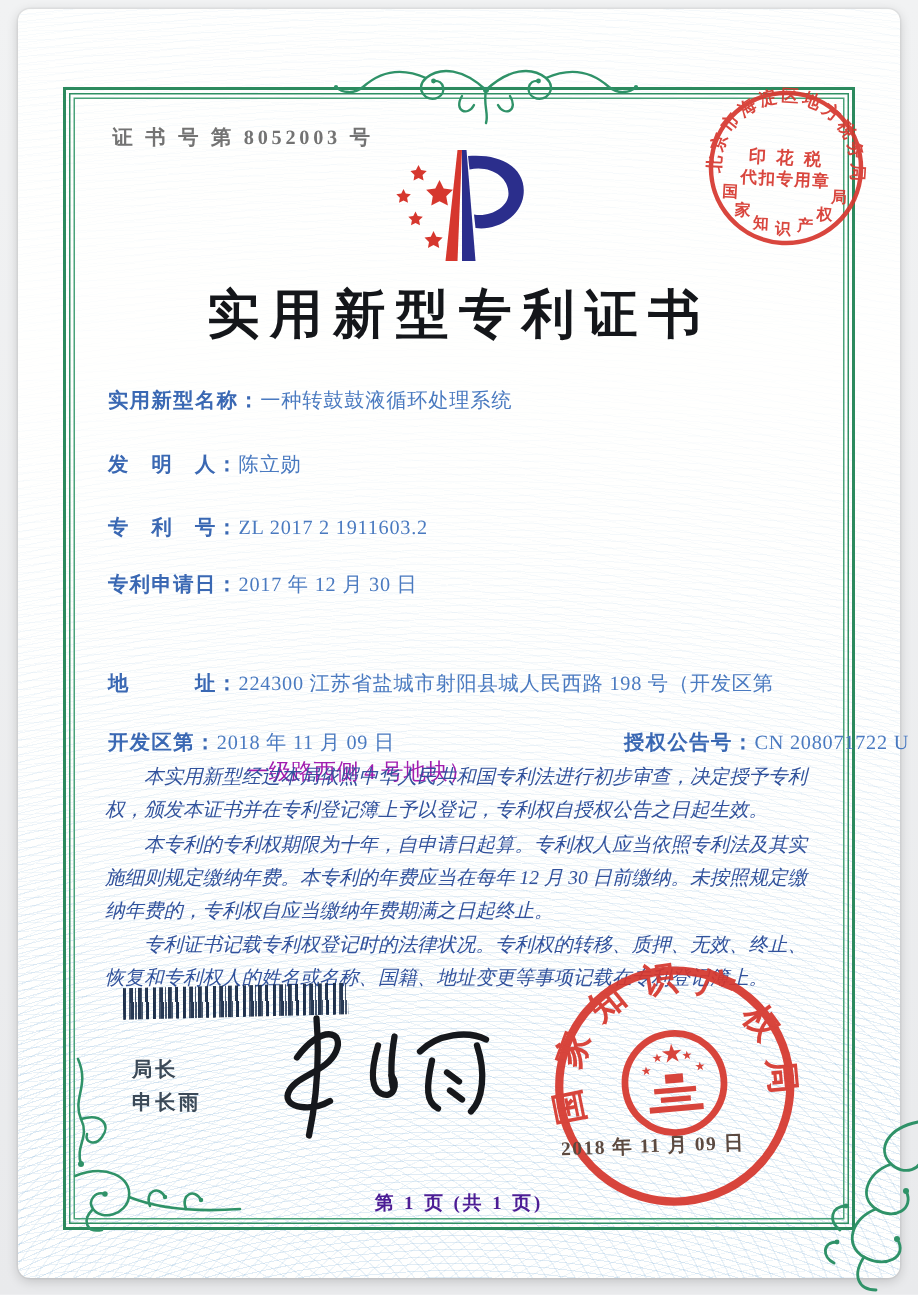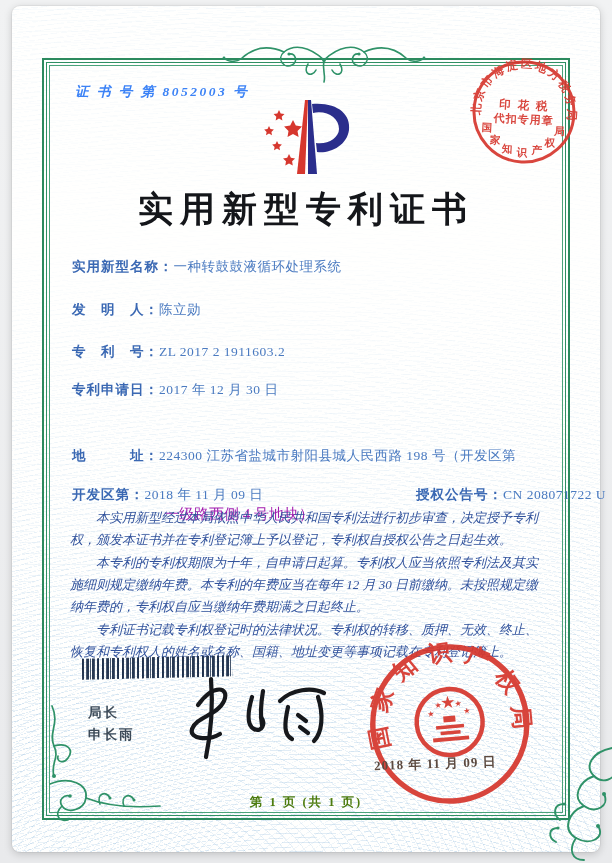--- a/index.html
+++ b/index.html
@@ -17,22 +17,22 @@
       repeating-radial-gradient(140% 60% at 8% 108%, rgba(115,168,214,.15) 0 1px, rgba(0,0,0,0) 1px 9px),
       repeating-radial-gradient(130% 50% at 92% 112%, rgba(130,180,220,.13) 0 1px, rgba(0,0,0,0) 1px 8px);
     -webkit-mask:linear-gradient(180deg, rgba(0,0,0,.25) 0%, rgba(0,0,0,.06) 28%, rgba(0,0,0,.5) 60%, #000 84%);
     mask:linear-gradient(180deg, rgba(0,0,0,.25) 0%, rgba(0,0,0,.06) 28%, rgba(0,0,0,.5) 60%, #000 84%); }
 
   .frame { position:absolute; left:34px; top:56px; width:520px; height:754px;
     border:1.6px solid #2f8f63; }
   .frame::before { content:""; position:absolute; inset:2px; border:1px solid #4aa37a; }
   .frame::after  { content:""; position:absolute; inset:-5px; border:2.4px solid #2c8a5e; }
 
-  .cert-no { position:absolute; left:63px; top:77px; font-size:13.5px; color:#3b82f6;
-    letter-spacing:2.5px; font-weight:bold;font-style:italic; }
+  .cert-no { position:absolute; left:63px; top:77px; font-size:13.5px; color:#737373;
+    letter-spacing:2.5px; font-weight:bold; }
 
   .logo { position:absolute; left:243px; top:90px; }
   .title { position:absolute; left:0; top:180px; width:100%; text-align:center;
     font-size:35px; font-weight:bold; color:#14161a; letter-spacing:7px; }
 
   .row { position:absolute; left:60px; width:478px; font-size:13.5px; white-space:nowrap; }
   .row .lbl { color:#3a68b3; font-weight:bold; letter-spacing:1px; }
   .row .val { color:#4a7ac0; letter-spacing:.5px; }
   .addr2 { position:absolute; left:152px; font-size:15px; color:#a21caf;margin-top:40px; }
   .col-right { position:absolute; left:344px; top:0; }
@@ -51,21 +51,21 @@
     font-weight:bold; line-height:1.65; letter-spacing:2px;
     font-family:Liberation Sans, sans-serif; }
   .signature { position:absolute; left:152px; top:665px; }
 
   .stamp-small { position:absolute; left:456px; top:50px; transform:rotate(3deg); opacity:.92; }
   .stamp-big { position:absolute; left:352px; top:634px; transform:rotate(-5deg); opacity:.93; }
   .issue-date { position:absolute; left:362px; top:749px; font-size:13px; color:#5c4a40;
     letter-spacing:1px; transform:rotate(-2deg); font-weight:bold; }
 
   .footer { position:absolute; left:0; top:788px; width:100%; text-align:center;
-    font-size:12.5px; color:#4d7c0f; font-weight:bold; letter-spacing:2px; }
+    font-size:12.5px; color:#4c1d95; font-weight:bold; letter-spacing:2px; }
 
   .orn { position:absolute; pointer-events:none; }
   svg text { font-family:"Liberation Serif","DejaVu Serif",serif; }
 </style>
 </head>
 <body>
 
 <div class="page">
   <div class="guilloche"></div>
   <div class="frame"></div>

